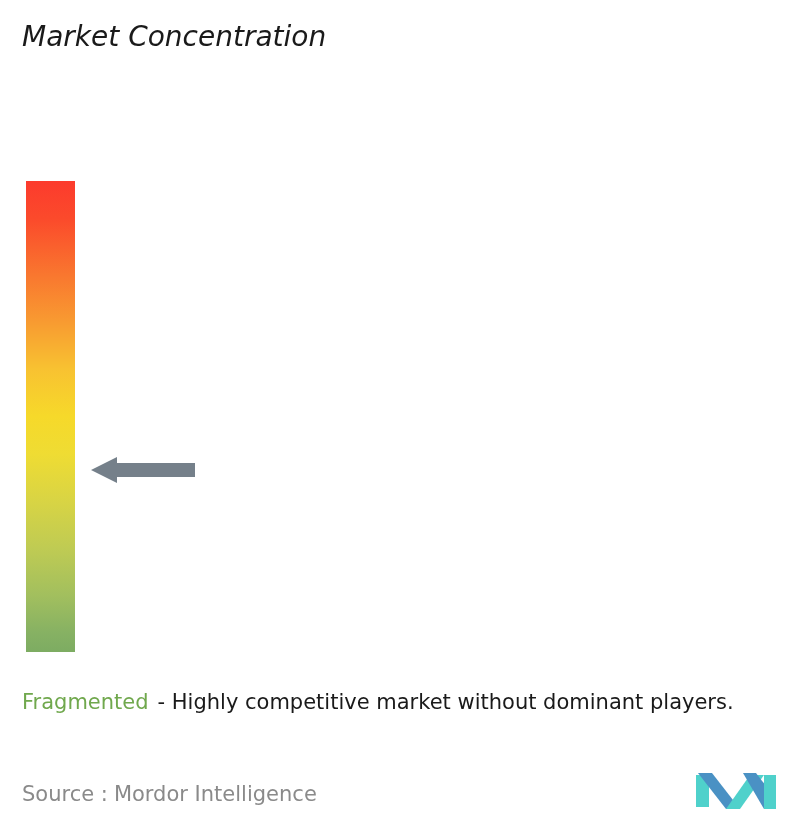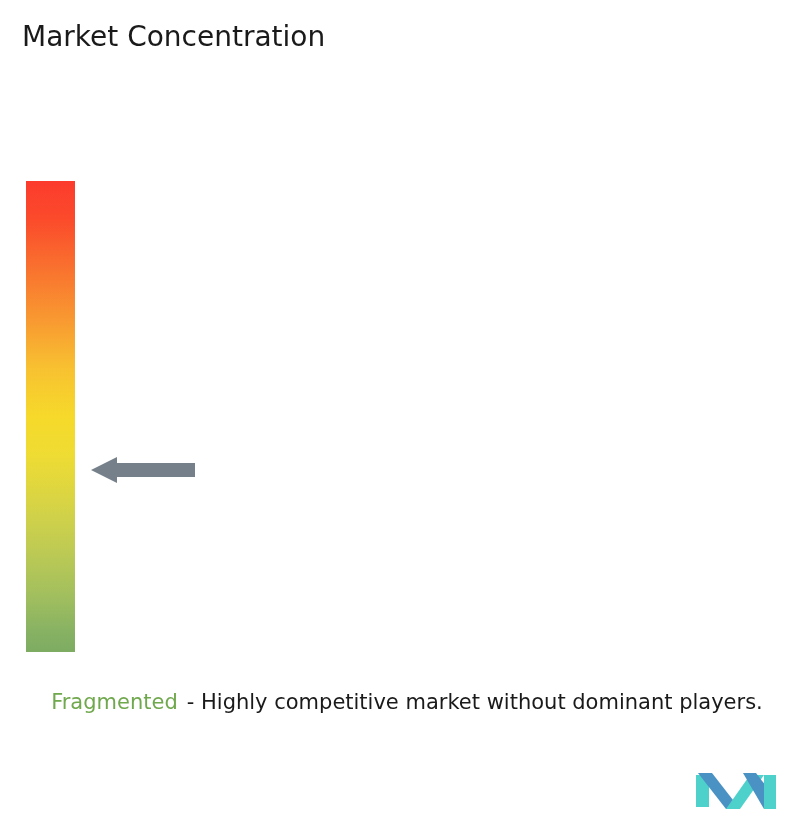--- a/index.html
+++ b/index.html
@@ -25,40 +25,40 @@
   .title {
     position: absolute;
     left: 22px;
     top: 20px;
     font-size: 28px;
     line-height: 34px;
     color: #1a1a1a;
     font-weight: 400;
     letter-spacing: 0px;
     white-space: nowrap;
+    font-style: italic;
   }
 
   
   .caption {
     position: absolute;
     font-size: 21px;
     line-height: 31px;
     color: #1a1a1a;
     font-weight: 400;
   }
   .caption-top {
     left: 22px;
     top: 87px;
     width: 756px;
   }
   .caption-bottom {
     left: 22px;
     top: 687px;
     width: 770px;
-    text-align: center;
   }
   .kw-consolidated {
     color: #DE5A56;
   }
   .kw-fragmented {
     color: #70A84D;
   }
   .kw-gap {
     display: inline-block;
     width: 9px;
@@ -149,20 +149,23 @@
     </svg>
   </div>
 
   <div class="arrow-label">
   </div>
 
   <div class="caption caption-bottom">
     <span class="kw-fragmented">Fragmented</span><span class="kw-gap"></span><span>- Highly competitive market without dominant players.</span>
   </div>
 
+  <div class="source">
+    <span>Source :</span><span class="sep"></span><span>Mordor Intelligence</span>
+  </div>
 
   <div class="logo">
     <svg width="80" height="44" viewBox="0 0 80 44" xmlns="http://www.w3.org/2000/svg">
 
       <polygon points="0,6 13,6 13,38 0,38" fill="#4FD1CB"></polygon>
 
       <polygon points="2,4 16,4 44,40 30,40" fill="#4A91C4"></polygon>
 
       <polygon points="30,40 44,40 68,6 54,6" fill="#4FD1CB"></polygon>
 

